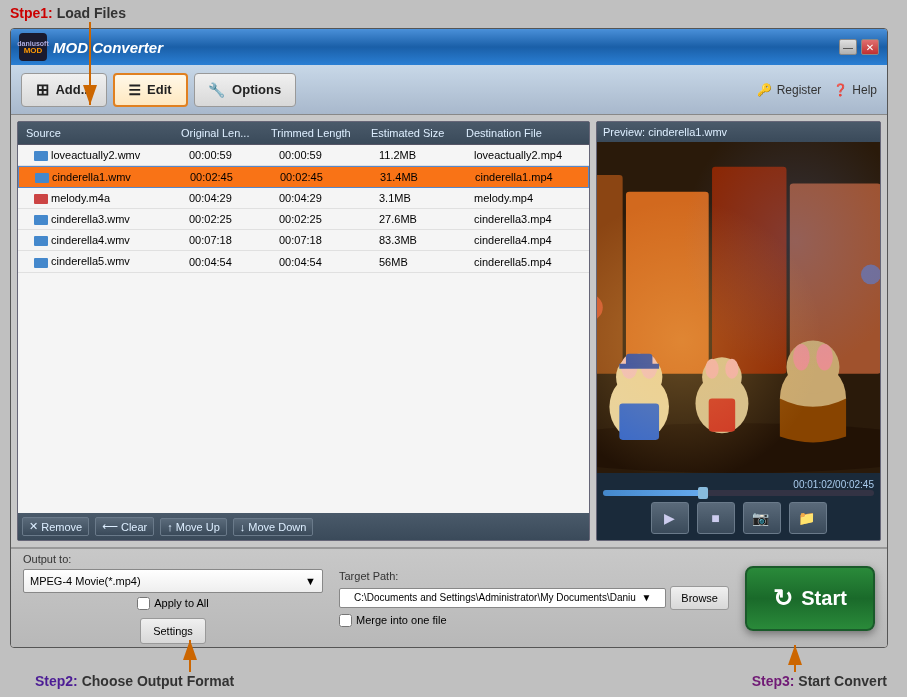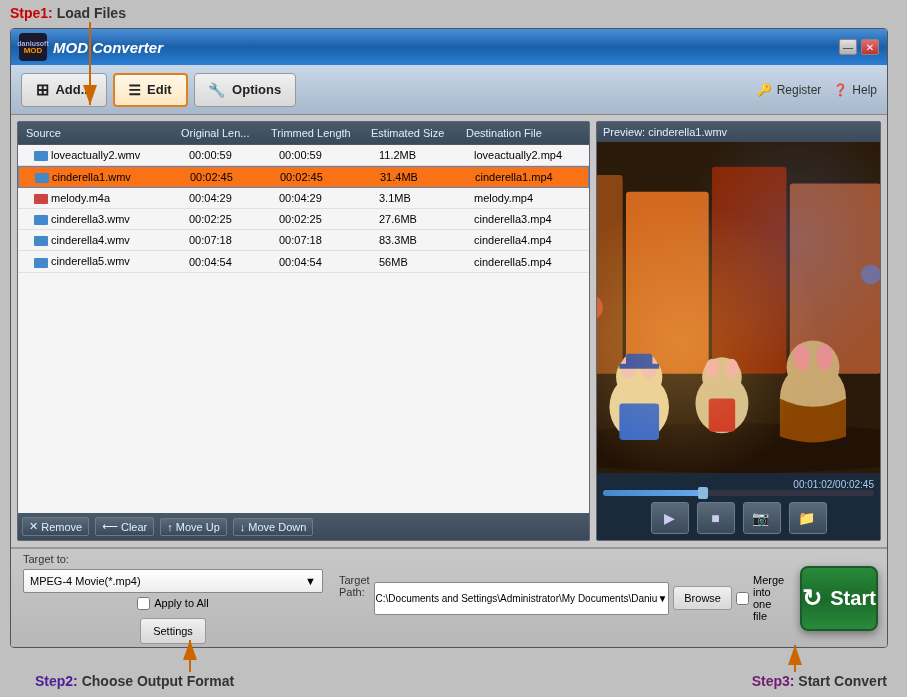--- a/index.html
+++ b/index.html
@@ -321,36 +321,36 @@
       height: 26px;
       padding: 0 12px;
       background: linear-gradient(to bottom, #f0f0f0, #d8d8d8);
       border: 1px solid #999;
       border-radius: 3px;
       cursor: pointer;
       font-size: 11px;
     }
     .target-section {
       display: flex;
-      flex-direction: row;
+      flex-direction: column;
       gap: 4px;
       flex: 1;
     }
     .path-row {
       display: flex;
       align-items: center;
       gap: 4px;
     }
     .path-display {
       flex: 1;
-      height: 33px;
+      height: 20px;
       background: #fff;
       border: 1px solid #888;
       border-radius: 2px;
-      padding: 0 1px;
+      padding: 0 14px;
       font-size: 10px;
       display: flex;
       align-items: center;
       justify-content: space-between;
       overflow: hidden;
     }
     .browse-btn {
       height: 24px;
       padding: 0 10px;
       background: linear-gradient(to bottom, #f0f0f0, #d8d8d8);
@@ -634,21 +634,21 @@
           <button class="play-btn">📷</button>
           <button class="play-btn">📁</button>
         </div>
       </div>
     </div>
 
   </div>
 
   <div class="bottom-bar">
     <div class="convert-section">
-      <div class="section-label">Target to:</div>
+      <div class="section-label">Output to:</div>
       <div class="format-select">
         <div class="format-dropdown">
           <span>MPEG-4 Movie(*.mp4)</span>
           <span>▼</span>
         </div>
       </div>
       <div class="apply-row">
         <label class="checkbox-item">
           <input type="checkbox" style="">
           <span>Apply to All</span>

